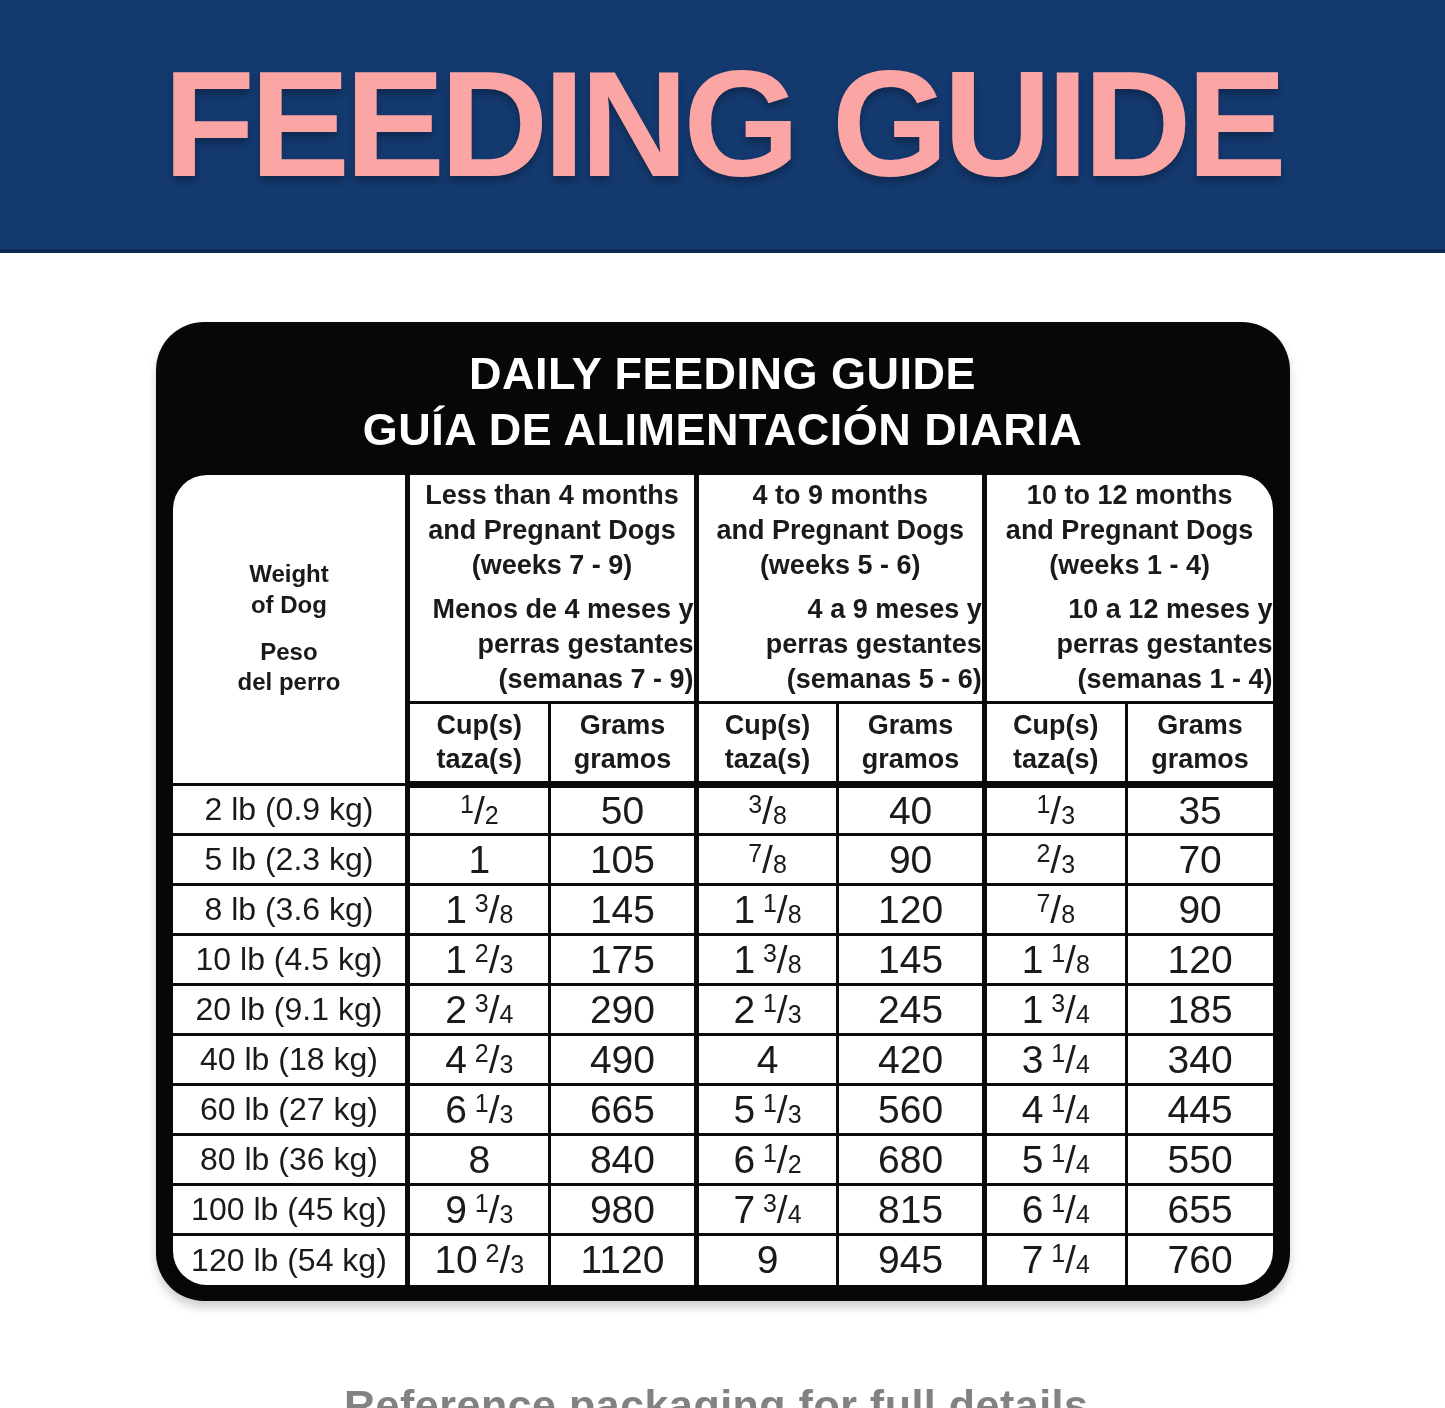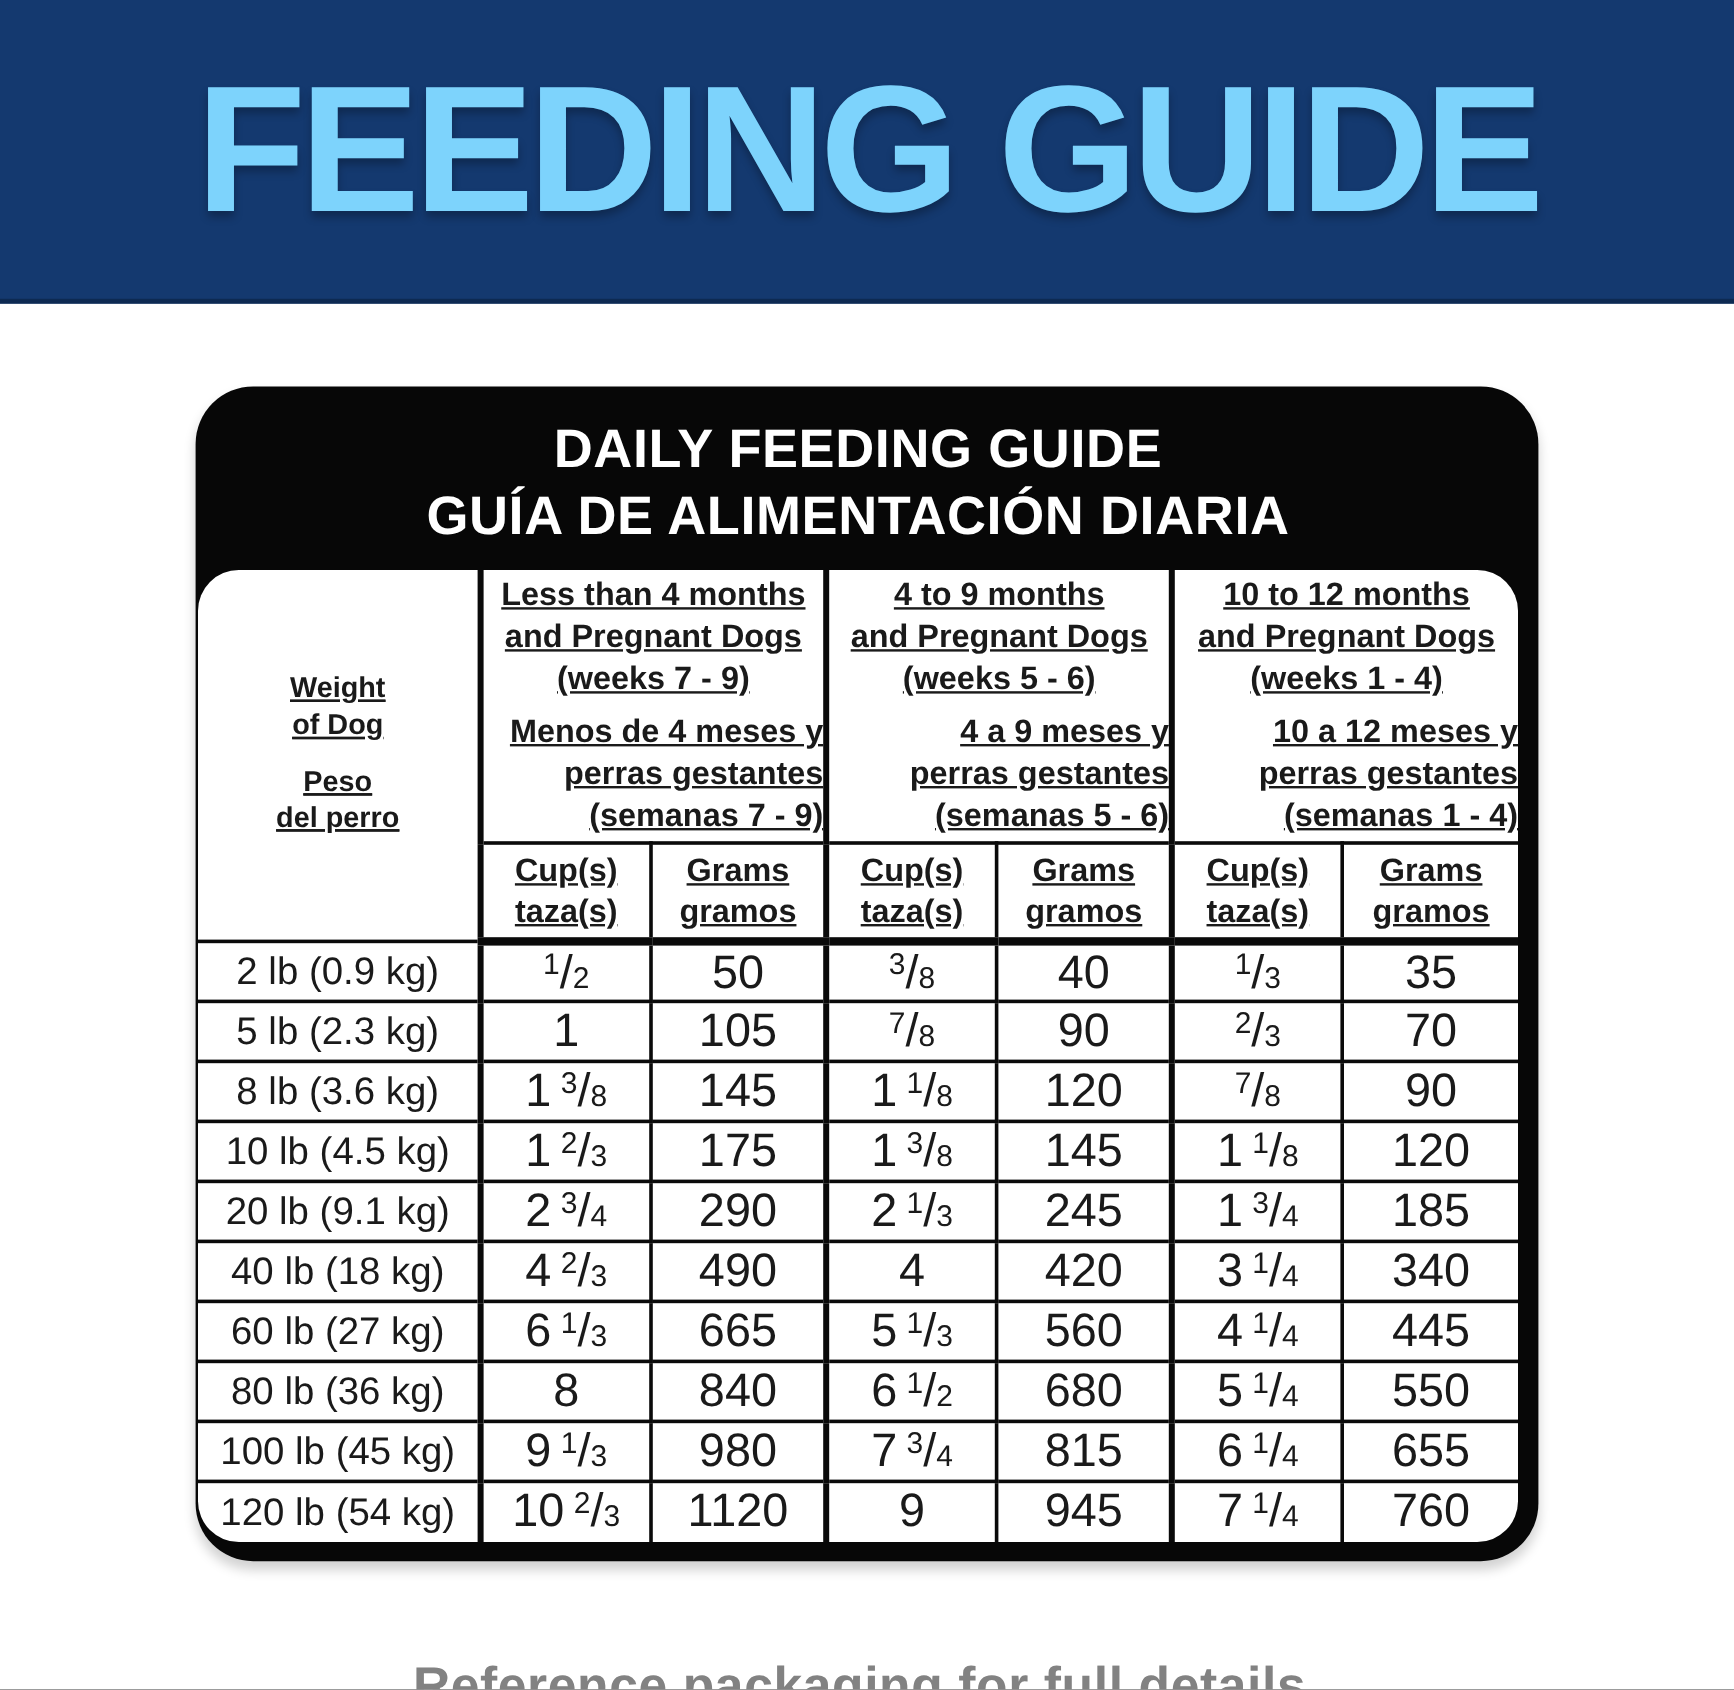--- a/index.html
+++ b/index.html
@@ -12,35 +12,35 @@
 
   
   .banner {
     height: 249px;
     background: #14396f;
     border-bottom: 4px solid #0d2a52;
     display: flex; align-items: center; justify-content: center;
   }
   .banner h1 {
     margin: 0;
-    color: #7dd3fc;
+    color: #fca5a5;
     font-size: 150px;
     font-weight: bold;
     letter-spacing: -5px;
     white-space: nowrap;
     text-shadow: 0 5px 7px rgba(0,0,0,0.28);
   }
 
   
   .card {
     width: 1100px;
     margin: 69px auto 0 auto;
     background: #070707;
     border-radius: 48px;
-    padding: 0 17px 16px 2px;
+    padding: 0 17px 16px 17px;
     box-shadow: 0 7px 10px rgba(0,0,0,0.18);
   }
   .card-title {
     color: #ffffff;
     text-align: center;
     padding: 24px 0 16px 0;
     font-size: 45px;
     font-weight: bold;
     line-height: 1.25;
     letter-spacing: 0.5px;
@@ -72,21 +72,21 @@
   tbody tr              { height: 50px; }
 
   .weight-hd {
     font-size: 24px; font-weight: bold; line-height: 1.28;
   }
   .weight-hd .es { margin-top: 16px; }
   .group-hd { font-size: 27px; font-weight: bold; line-height: 1.3; }
   .group-hd .es { margin-top: 9px; text-align: right; }
   .sub-hd   { font-size: 27px; font-weight: bold; line-height: 1.25; }
 
-  .preline { white-space: pre-line; text-decoration: underline; }
+  .preline { white-space: pre-line; }
 
   td.weight-cell { font-size: 32px; }
   td.num-cell    { font-size: 39px; }
 
   
   .fnum { font-size: 0.64em; vertical-align: 0.45em; }
   .fden { font-size: 0.64em; }
 
   
   .footer {

